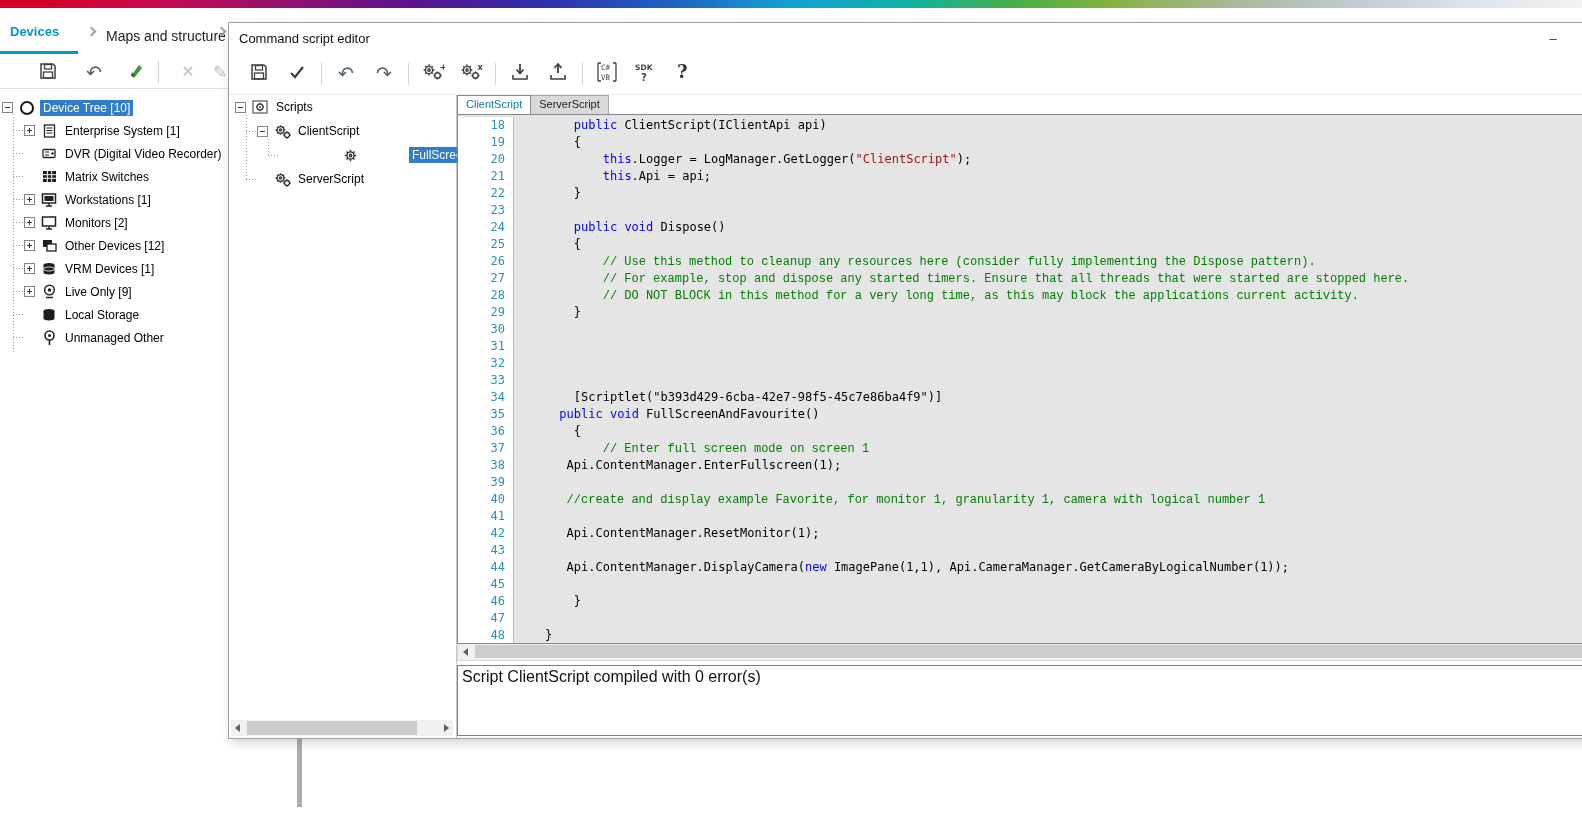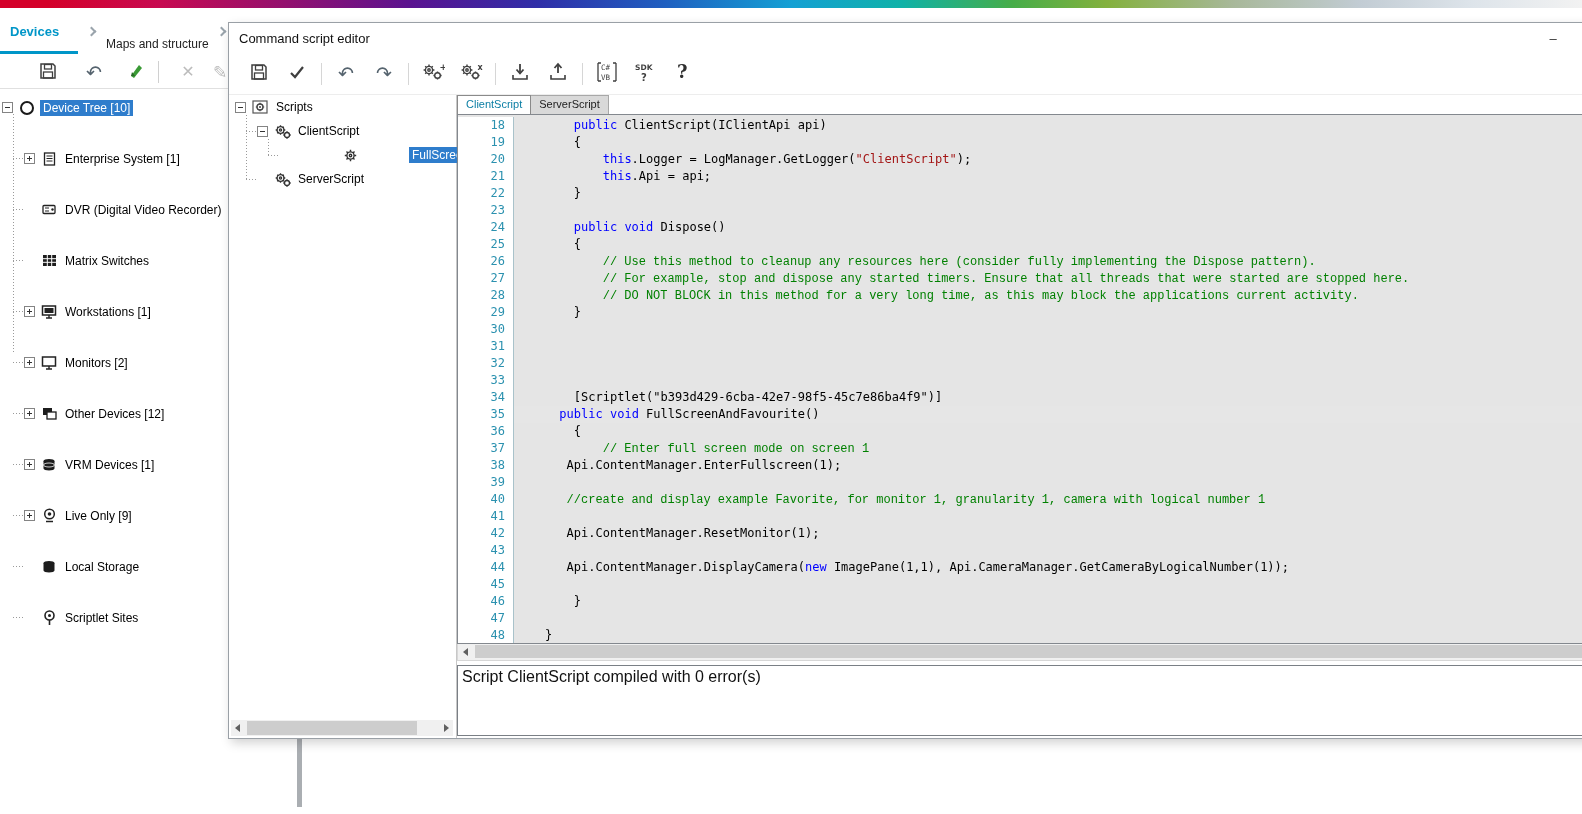--- a/index.html
+++ b/index.html
@@ -7,36 +7,36 @@
   .screen { position:relative; width:1582px; height:814px; background:#fff; overflow:hidden; font-size:12px; color:#000; }
 
   
   .brand-strip { position:absolute; left:0; top:0; width:1582px; height:8px;
     background:linear-gradient(90deg,#d40029 0%,#d40029 3%,#c80a50 10%,#93106e 18%,#5a1390 26%,#2f2ea8 34%,#1f5fc0 42%,#14a0d4 50%,#0fb2a8 57%,#46ad48 64%,#84b13e 70%,#a8b89a 78%,#c2ccd4 86%,#dde4ea 93%,#f2f2f2 100%); }
 
   
   .nav-bar { position:absolute; left:0; top:8px; width:100%; height:47px; background:#fff; }
   .nav-tab-active { position:absolute; left:10px; top:16px; font-weight:bold; font-size:13px; color:#0096c8; }
   .nav-underline { position:absolute; left:0; top:43px; width:78px; height:3px; background:#0096c8; }
-  .nav-tab { position:absolute; left:106px; top:29px; font-size:12px; color:#222; }
+  .nav-tab { position:absolute; left:106px; top:20px; font-size:14px; color:#222; }
   .chev { position:absolute; top:20px; width:7px; height:7px; border-top:2px solid #9aa4ac; border-right:2px solid #9aa4ac; transform:rotate(45deg); }
   .chev1 { left:88px; } .chev2 { left:218px; }
 
   
   .main-toolbar { position:absolute; left:0; top:55px; width:100%; height:34px; background:#fff; border-bottom:1px solid #e0e0e0; }
   .mtb-btn { position:absolute; top:4px; width:28px; height:26px; display:flex; align-items:center; justify-content:center; }
   .mtb-sep { position:absolute; top:6px; width:1px; height:22px; background:#d0d0d0; }
   .glyph { font-size:19px; color:#55636e; line-height:1; }
   .glyph.disabled { color:#bcbcbc; }
 
   
   .device-tree { position:absolute; left:0; top:96px; width:227px; bottom:0; background:#fff; }
   .t-guide { position:absolute; width:1px; background-image:repeating-linear-gradient(to bottom,#9a9a9a 0 1px,transparent 1px 3px); }
   .t-row { position:relative; display:flex; align-items:center; height:23px; white-space:nowrap; }
-  .t-row.child { padding-left:24px;margin-top:28px; }
+  .t-row.child { padding-left:24px; }
   .t-row.child::before { content:""; position:absolute; left:13px; top:11px; width:11px; height:1px; background-image:repeating-linear-gradient(to right,#9a9a9a 0 1px,transparent 1px 3px); }
   .t-row.root { padding-left:2px; }
   .expand { flex:none; width:11px; height:11px; border:1px solid #848484; background:#fff; position:relative; margin-right:5px; }
   .expand::before { content:""; position:absolute; left:2px; right:2px; top:4px; height:1px; background:#333; }
   .expand.plus::after { content:""; position:absolute; top:2px; bottom:2px; left:4px; width:1px; background:#333; }
   .expand-spacer { flex:none; width:16px; }
   .t-icon { flex:none; width:18px; display:flex; align-items:center; justify-content:center; margin-right:4px; }
   .t-label { padding:1px 3px; }
   .t-label.sel { background:#2f7dcc; color:#fff; }
 
@@ -251,21 +251,21 @@
       </div>
       <div class="t-row child">
         <span class="expand-spacer"></span>
         <span class="t-icon">
           <svg width="13" height="16" viewBox="0 0 13 16">
             <circle cx="6.5" cy="5.5" r="4.5" fill="none" stroke="#222" stroke-width="1.6"></circle>
             <circle cx="6.5" cy="5.5" r="1.5" fill="#222"></circle>
             <path d="M6.5 10v5" stroke="#222" stroke-width="1.6"></path>
           </svg>
         </span>
-        <span class="t-label">Scriptlet Sites</span>
+        <span class="t-label">Unmanaged Other</span>
       </div>
     </div>
 
   <div class="below-splitter"></div>
 
   <div class="dialog">
     <div class="titlebar">
       <span class="title">Command script editor</span>
       <div class="win-btns" id="win-btns">
           <span class="win-btn">–</span>

